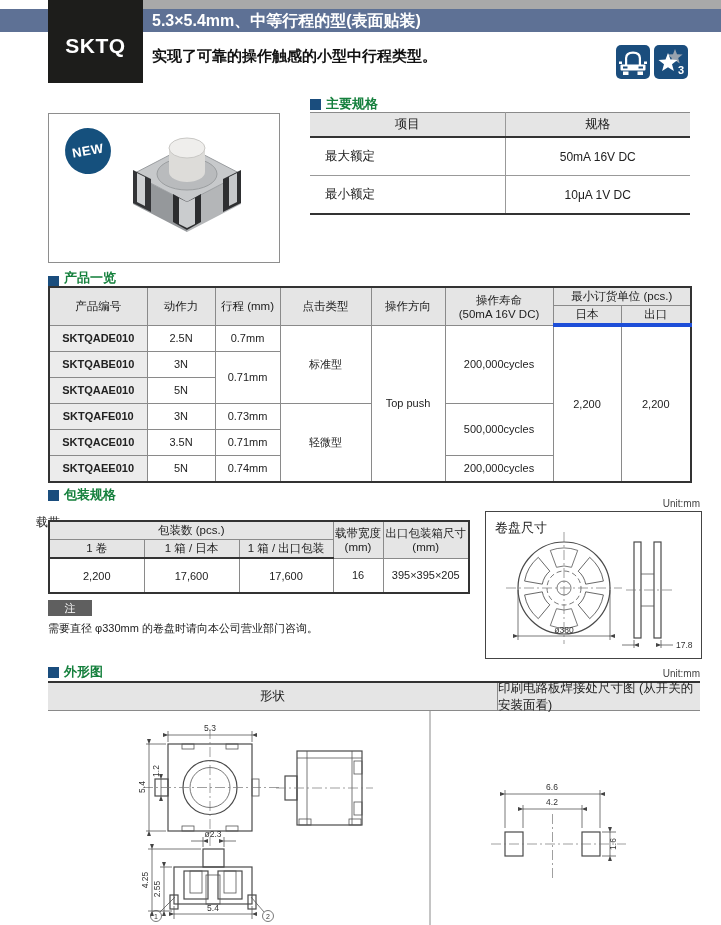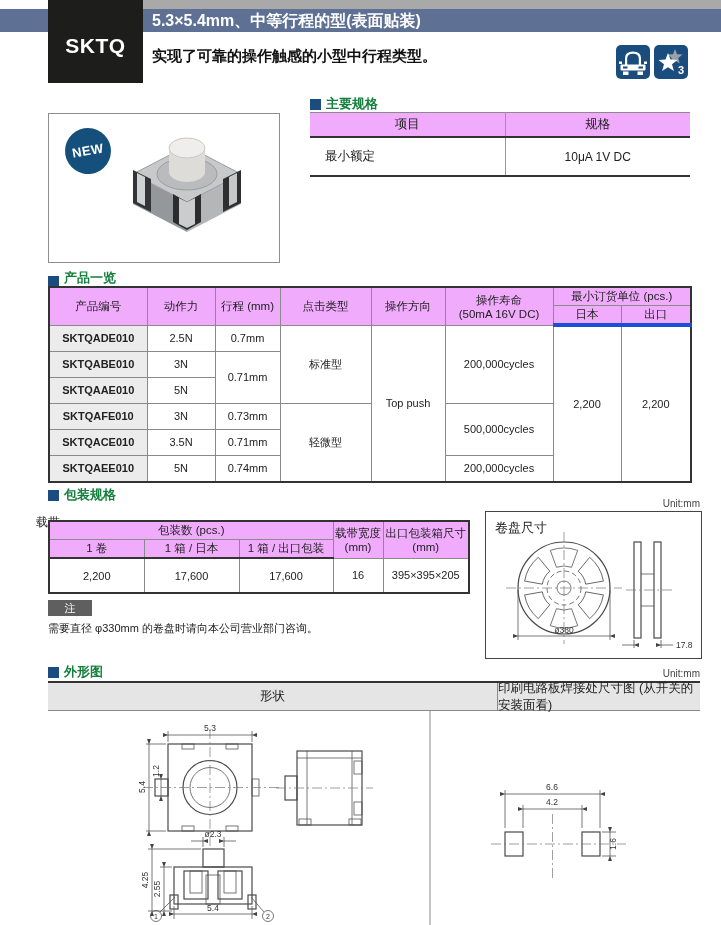--- a/index.html
+++ b/index.html
@@ -23,21 +23,21 @@
              background:#15507d;color:#fff;font-weight:bold;font-size:13px;text-align:center;
              line-height:46px;transform:rotate(-10deg);letter-spacing:.5px;}
   .switch-art{position:absolute;left:58px;top:18px;}
   
   .sec{position:absolute;font-size:13px;font-weight:600;color:#15803d;display:flex;align-items:center;font-family:Liberation Serif, serif;}
   .sq{display:inline-block;width:11px;height:11px;background:#1a4d7d;margin-right:5px;}
   .unit{position:absolute;width:140px;text-align:right;font-size:10px;color:#444;}
   
   table{border-collapse:collapse;table-layout:fixed;}
   th,td{font-size:11px;text-align:center;vertical-align:middle;padding:0;}
-  th{font-weight:normal;background:#f0abfc;border:1px solid #8a8a8a;font-size:11.5px;}
+  th{font-weight:normal;background:#e5e5e5;border:1px solid #8a8a8a;font-size:11.5px;}
   td{border:1px solid #8a8a8a;background:#fff;color:#222;}
   
   .spec-table{position:absolute;left:310px;top:112px;width:380px;
               border-top:1px solid #999;border-bottom:2px solid #333;}
   .spec-table th{height:23px;border-left:none;border-right:none;font-size:12.5px;}
   .spec-table th:first-child{border-right:1px solid #999;}
   .spec-table td{height:37px;border:none;border-top:1px solid #999;font-size:12px;}
   .spec-table td:first-child{text-align:left;padding-left:15px;border-right:1px solid #999;font-size:12.5px;}
   .spec-table tr.hdr th{border-bottom:2px solid #333;}
   
@@ -130,20 +130,24 @@
   </div>
   <table class="spec-table">
     <colgroup>
         <col style="width:195px">
         <col style="width:185px">
       </colgroup>
     <tbody>
         <tr class="hdr">
       <th>项目</th>
       <th>规格</th>
+    </tr>
+    <tr>
+      <td>最大额定</td>
+      <td>50mA 16V DC</td>
     </tr>
     <tr>
       <td>最小额定</td>
       <td>10μA 1V DC</td>
     </tr>
   </tbody>
     </table>
 
   <div class="sec" style="left:48px;top:269px;align-items:flex-end;">
     <span class="sq"></span>

